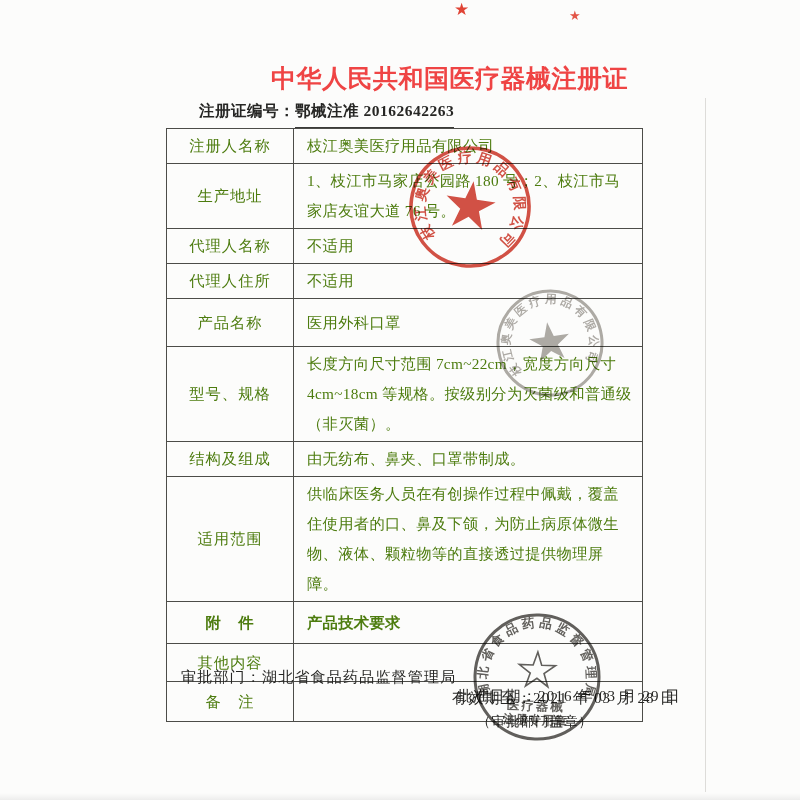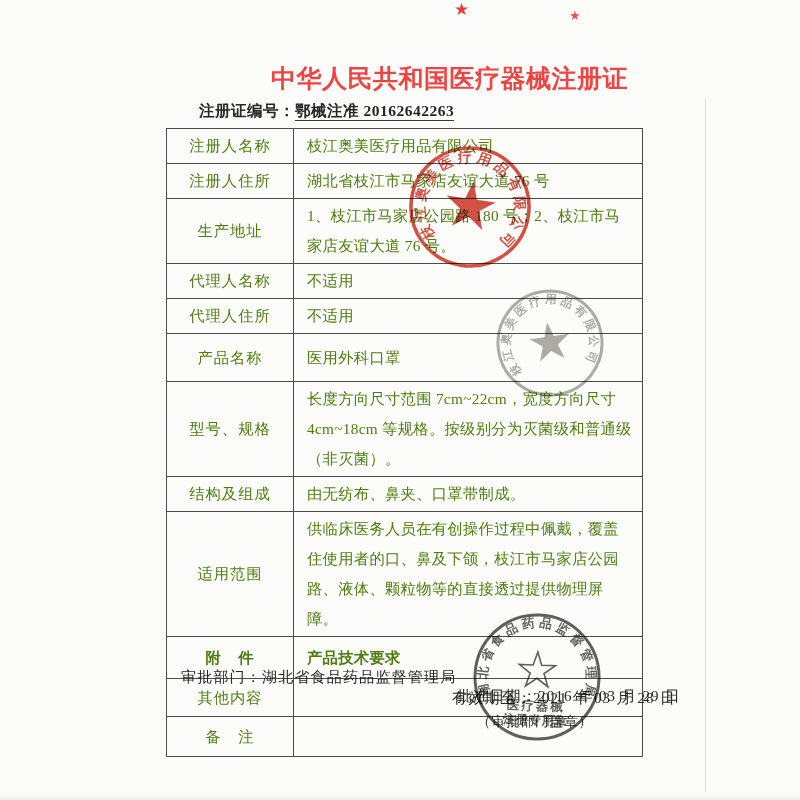--- a/index.html
+++ b/index.html
@@ -17,21 +17,21 @@
   .top-star.s1{left:454px;top:1px;font-size:17px;}
   .top-star.s2{left:569px;top:9px;font-size:13px;opacity:.9;}
   .title{
     position:absolute;left:271px;top:62px;margin:0;
     font-size:25px;font-weight:700;letter-spacing:0.5px;color:#ef4444;white-space:nowrap;
   }
   .regline{
     position:absolute;left:199px;top:101px;font-size:15.5px;font-weight:600;
     letter-spacing:0.5px;white-space:nowrap;color:#262624;
   }
-  .regline .val{border-bottom:1px solid #3a3a38;padding-bottom:1px;}
+  .regline .val{border-bottom:1px solid #3a3a38;padding-bottom:8px;}
   table.cert{
     position:absolute;left:166px;top:128px;width:477px;
     border-collapse:collapse;table-layout:fixed;
   }
   table.cert td{
     border:1px solid #4c4c48;vertical-align:middle;
     font-size:15.3px;line-height:30px;color:#4d7c0f;
   }
   td.lbl{width:122px;text-align:center;letter-spacing:1px;padding:0 2px;}
   td.val{padding:2px 10px 2px 13px;letter-spacing:0.3px;}
@@ -56,24 +56,20 @@
   <h1 class="title">中华人民共和国医疗器械注册证</h1>
 
   <div class="regline"><span>注册证编号：</span><span class="val">鄂械注准 20162642263</span></div>
 
   <table class="cert">
     <tbody>
         <tr style="height:32px;">
       <td class="lbl">注册人名称</td>
       <td class="val">枝江奥美医疗用品有限公司</td>
     </tr>
-    <tr style="height:29px;">
-      <td class="lbl">注册人住所</td>
-      <td class="val">湖北省枝江市马家店友谊大道 76 号</td>
-    </tr>
     <tr style="height:63px;">
       <td class="lbl">生产地址</td>
       <td class="val">1、枝江市马家店公园路 180 号；2、枝江市马家店友谊大道 76 号。</td>
     </tr>
     <tr style="height:30px;">
       <td class="lbl">代理人名称</td>
       <td class="val">不适用</td>
     </tr>
     <tr style="height:31px;padding-left:41px;">
       <td class="lbl">代理人住所</td>
@@ -86,21 +82,21 @@
     <tr style="height:62px;">
       <td class="lbl">型号、规格</td>
       <td class="val">长度方向尺寸范围 7cm~22cm，宽度方向尺寸 4cm~18cm 等规格。按级别分为灭菌级和普通级（非灭菌）。</td>
     </tr>
     <tr style="height:30px;">
       <td class="lbl">结构及组成</td>
       <td class="val">由无纺布、鼻夹、口罩带制成。</td>
     </tr>
     <tr style="height:92px;">
       <td class="lbl">适用范围</td>
-      <td class="val">供临床医务人员在有创操作过程中佩戴，覆盖住使用者的口、鼻及下颌，枝江市马家店公园路、液体、颗粒物等的直接透过提供物理屏障。</td>
+      <td class="val">供临床医务人员在有创操作过程中佩戴，覆盖住使用者的口、鼻及下颌，为防止病原体微生物、液体、颗粒物等的直接透过提供物理屏障。</td>
     </tr>
     <tr style="height:42px;font-weight:bold;">
       <td class="lbl">附　件</td>
       <td class="val">产品技术要求</td>
     </tr>
     <tr style="height:38px;">
       <td class="lbl">其他内容</td>
       <td class="val"></td>
     </tr>
     <tr style="height:40px;">

